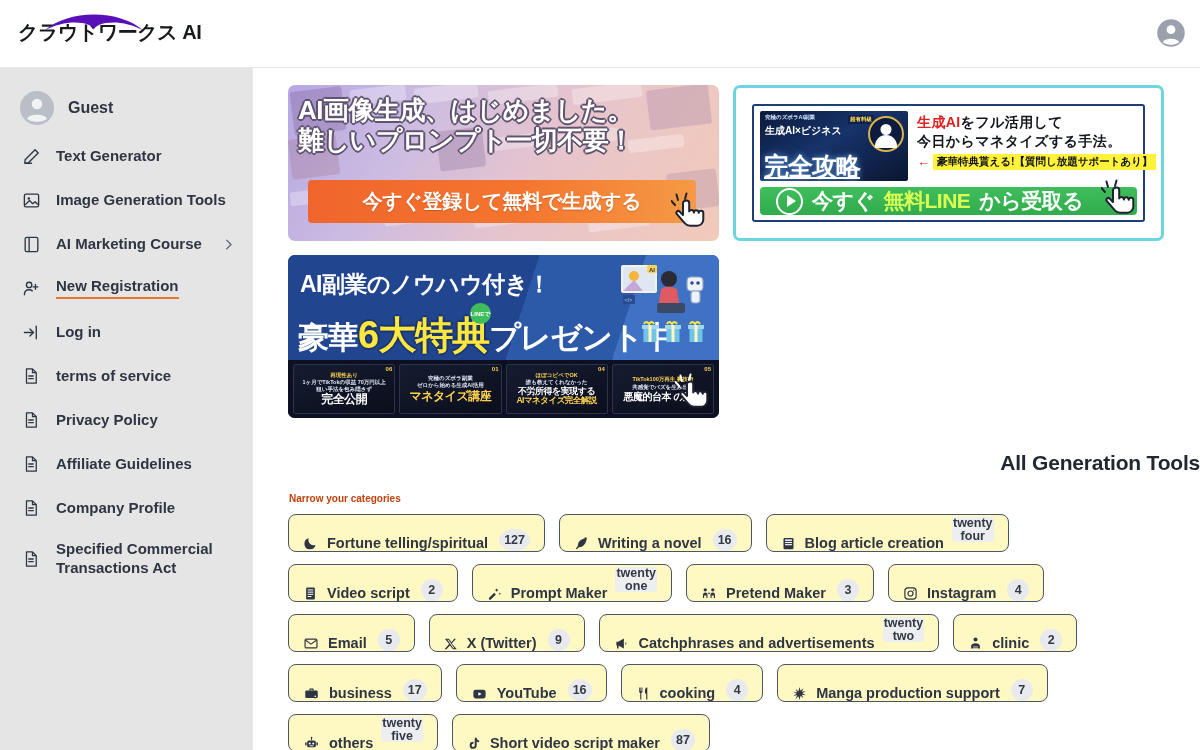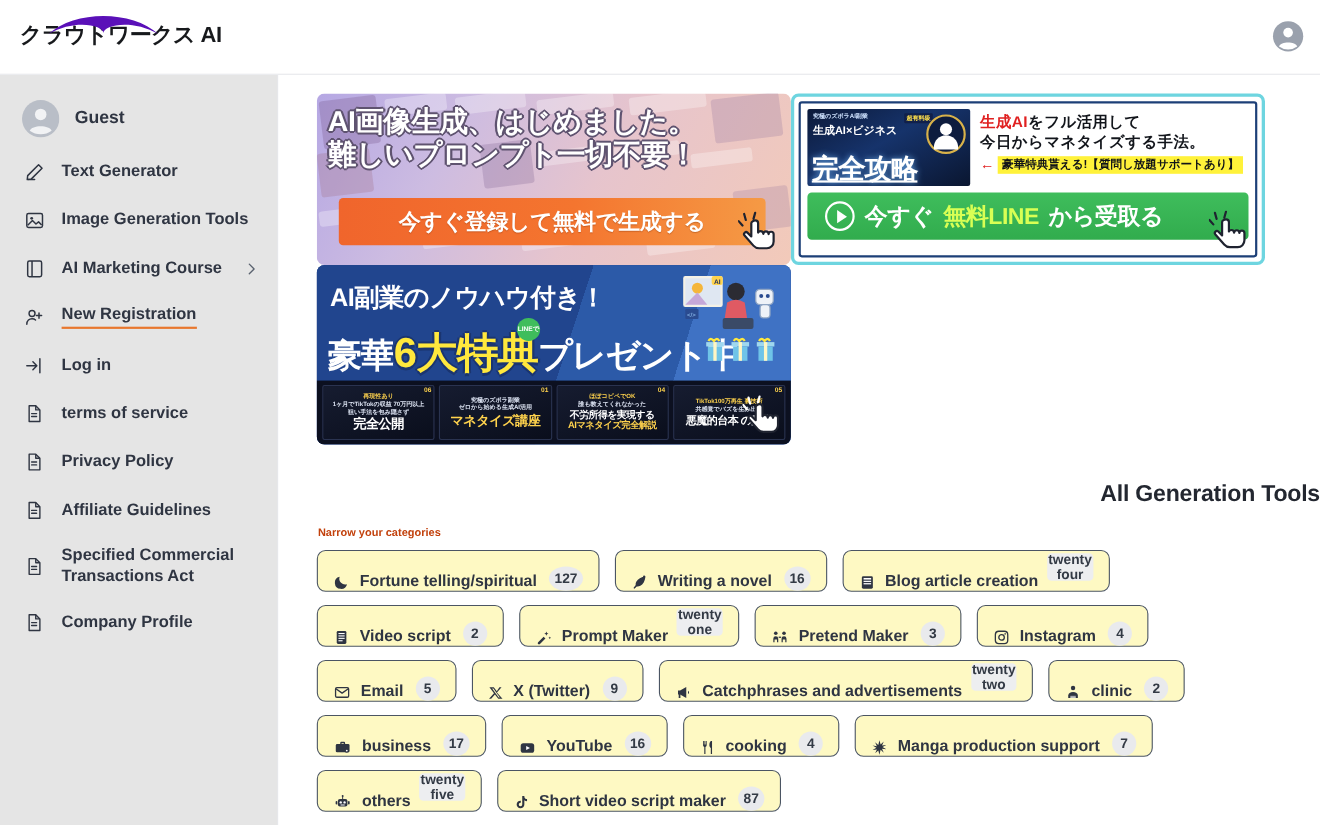--- a/index.html
+++ b/index.html
@@ -82,21 +82,21 @@
 
   
   .main {
     position: absolute; top: 68px; left: 253px;
     width: 947px; height: 682px;
     background: #ffffff;
     overflow: hidden;
     padding: 17px 0 0 35px;
   }
 
-  .banner-grid { display: flex; gap: 0; flex-wrap: wrap; width: 884px; }
+  .banner-grid { display: flex; gap: 14px; flex-wrap: wrap; width: 884px; }
   .banner {
     border-radius: 7px;
     overflow: hidden;
     cursor: pointer;
     position: relative;
   }
   .banner-a { width: 431px; height: 156px; }
   .banner-b { width: 431px; height: 156px; }
   .banner-c { width: 431px; height: 163px; }
 
@@ -132,21 +132,21 @@
     display: flex; align-items: center; justify-content: center;
     color: #ffffff; font-weight: 900; font-size: 20px;
     letter-spacing: -0.3px;
     text-shadow: 0 1px 1px rgba(120,40,0,.35);
   }
 
   
   .banner-b {
     border: 3px solid #6ed5e0;
     background: #ffffff;
-    padding: 4px;
+    padding: 16px;
   }
   .b-b-inner {
     width: 100%; height: 100%;
     border: 2px solid #1c3f77;
     border-radius: 3px;
     background: #ffffff;
     padding: 5px 6px;
     display: flex; flex-direction: column; gap: 4px;
     position: relative;
   }
@@ -461,40 +461,40 @@
     <span class="ico">
       <svg width="18" height="18" viewBox="0 0 24 24" fill="none" stroke="#2f3542" stroke-width="1.7" stroke-linejoin="round">
         <path d="M6 2.5 H14 L19 7.5 V21.5 H6 Z"></path>
           <path d="M14 2.5 V7.5 H19"></path>
         <path d="M9 12 H15 M9 15.5 H15" stroke-linecap="round"></path>
       </svg>
     </span>
     <span class="label">Affiliate Guidelines</span>
   </div>
 
-  <div class="nav-item two-line">
+  <div class="nav-item">
     <span class="ico">
       <svg width="18" height="18" viewBox="0 0 24 24" fill="none" stroke="#2f3542" stroke-width="1.7" stroke-linejoin="round">
         <path d="M6 2.5 H14 L19 7.5 V21.5 H6 Z"></path>
           <path d="M14 2.5 V7.5 H19"></path>
         <path d="M9 12 H15 M9 15.5 H15" stroke-linecap="round"></path>
       </svg>
     </span>
-    <span class="label">Specified Commercial Transactions Act</span>
-  </div>
-
-  <div class="nav-item">
+    <span class="label">Company Profile</span>
+  </div>
+
+  <div class="nav-item two-line">
     <span class="ico">
       <svg width="18" height="18" viewBox="0 0 24 24" fill="none" stroke="#2f3542" stroke-width="1.7" stroke-linejoin="round">
         <path d="M6 2.5 H14 L19 7.5 V21.5 H6 Z"></path>
           <path d="M14 2.5 V7.5 H19"></path>
         <path d="M9 12 H15 M9 15.5 H15" stroke-linecap="round"></path>
       </svg>
     </span>
-    <span class="label">Company Profile</span>
+    <span class="label">Specified Commercial Transactions Act</span>
   </div>
 </div>
 
 <div class="main">
 
   <div class="banner-grid">
 
     <div class="banner banner-a">
       <div class="b-a-bg"></div>
       <div class="b-a-tiles">

